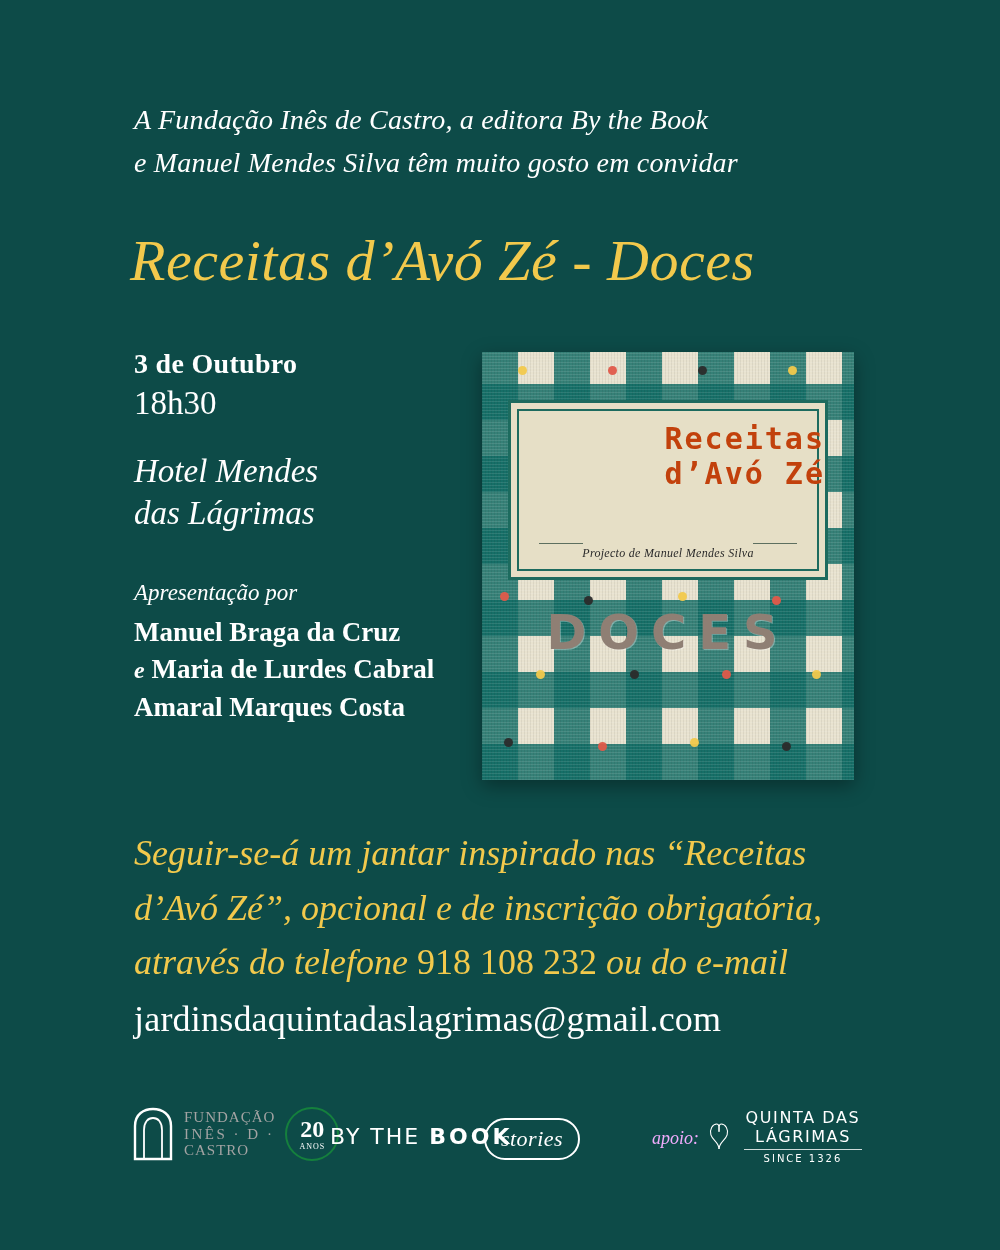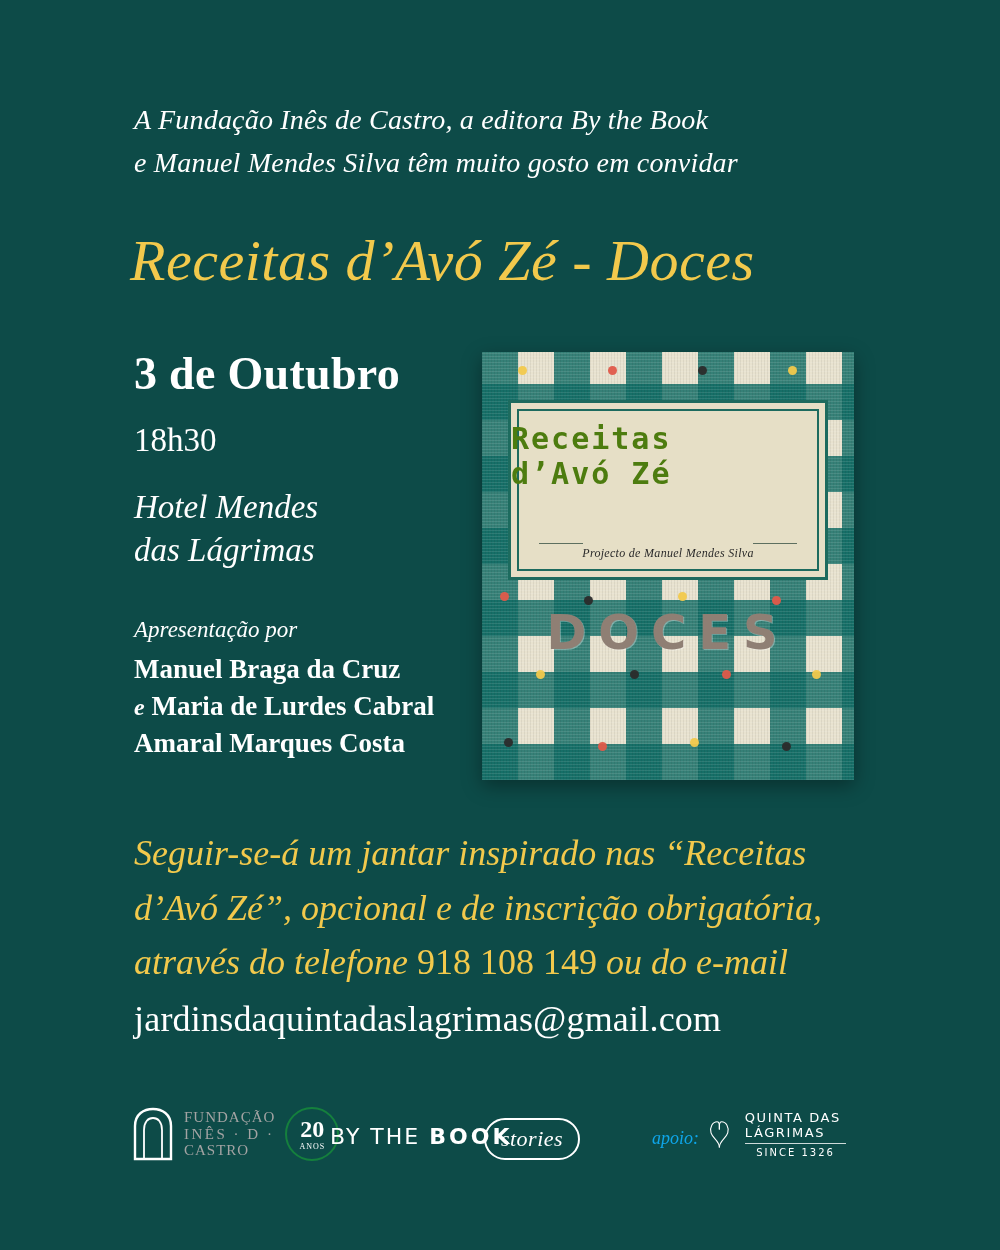--- a/index.html
+++ b/index.html
@@ -50,24 +50,24 @@
   }
 
   
   .left-col {
     position: absolute;
     left: 134px;
     top: 348px;
     width: 330px;
   }
   .date {
-    font-size: 46px;
+    font-size: 28px;
     font-weight: bold;
     line-height: 1.15;
-    margin: 0 0 20px 0;
+    margin: 0 0 4px 0;
     letter-spacing: 0.3px;
   }
   .time {
     font-size: 33px;
     line-height: 1.2;
     margin: 0 0 26px 0;
   }
   .venue {
     font-style: italic;
     font-size: 33px;
@@ -138,22 +138,22 @@
     width: 320px;
     height: 180px;
     background: #e6dfc6;
     border: 3px solid #1d6b5e;
     box-shadow: inset 0 0 0 6px #e6dfc6, inset 0 0 0 8px #1d6b5e;
   }
   .plate-title {
     position: absolute;
     left: 0; right: 0;
     top: 18px;
-    text-align: left;
-    color: #4d7c0f;
+    text-align: right;
+    color: #c2410c;
     font-family: "DejaVu Sans Mono", monospace;
     font-size: 30px;
     line-height: 1.18;
     letter-spacing: 2px;
     font-weight: bold;
   }
   .plate-sub {
     position: absolute;
     left: 0; right: 0;
     bottom: 16px;
@@ -284,36 +284,36 @@
     color: #ffffff;
     letter-spacing: 0.5px;
   }
 
   .apoio {
     position: absolute;
     left: 652px;
     top: 30px;
     font-style: italic;
     font-size: 18px;
-    color: #0ea5e9;
+    color: #f0abfc;
   }
   .logo-qdl {
     position: absolute;
     left: 706px;
     top: 10px;
     display: flex;
     align-items: center;
     gap: 12px;
   }
   .qdl-mark { width: 48px; height: 52px; }
   .qdl-text {
     font-family: "DejaVu Sans", sans-serif;
     color: #ffffff;
   }
-  .qdl-text .n1 { font-size: 13px; letter-spacing: 1.6px; }
+  .qdl-text .n1 { font-size: 16px; letter-spacing: 1.6px; text-align: center; }
   .qdl-text .n2 {
     font-size: 10px; letter-spacing: 2px;
     text-align: center; margin-top: 3px;
     border-top: 1px solid rgba(255,255,255,0.8);
     padding-top: 3px;
   }
 </style>
 </head>
 <body>
 
@@ -373,21 +373,21 @@
           <i class="r"></i>
         </div>
       <div class="plate-sub">Projecto de Manuel Mendes Silva</div>
     </div>
     <div class="doces">DOCES</div>
   </div>
 
   <div class="note">
     <span>Seguir-se-á um jantar inspirado nas “Receitas</span><br>
     <span>d’Avó Zé”, opcional e de inscrição obrigatória,</span><br>
-    <span>através do telefone </span><span class="plain">918 108 149</span><span> ou do e-mail</span>
+    <span>através do telefone </span><span class="plain">918 108 232</span><span> ou do e-mail</span>
     <span class="email">jardinsdaquintadaslagrimas@gmail.com</span>
   </div>
 
   <div class="footer">
 
     <div class="logo-fic">
       <svg class="fic-mark" viewBox="0 0 42 56">
         <path d="M3 53 V20 C3 8 12 3 21 3 C30 3 39 8 39 20 V53 Z" fill="none" stroke="#ffffff" stroke-width="2.4"></path>
         <path d="M12 53 V24 C12 16 16 12 21 12 C26 12 30 16 30 24 V53 Z" fill="none" stroke="#ffffff" stroke-width="1.8"></path>
       </svg>

